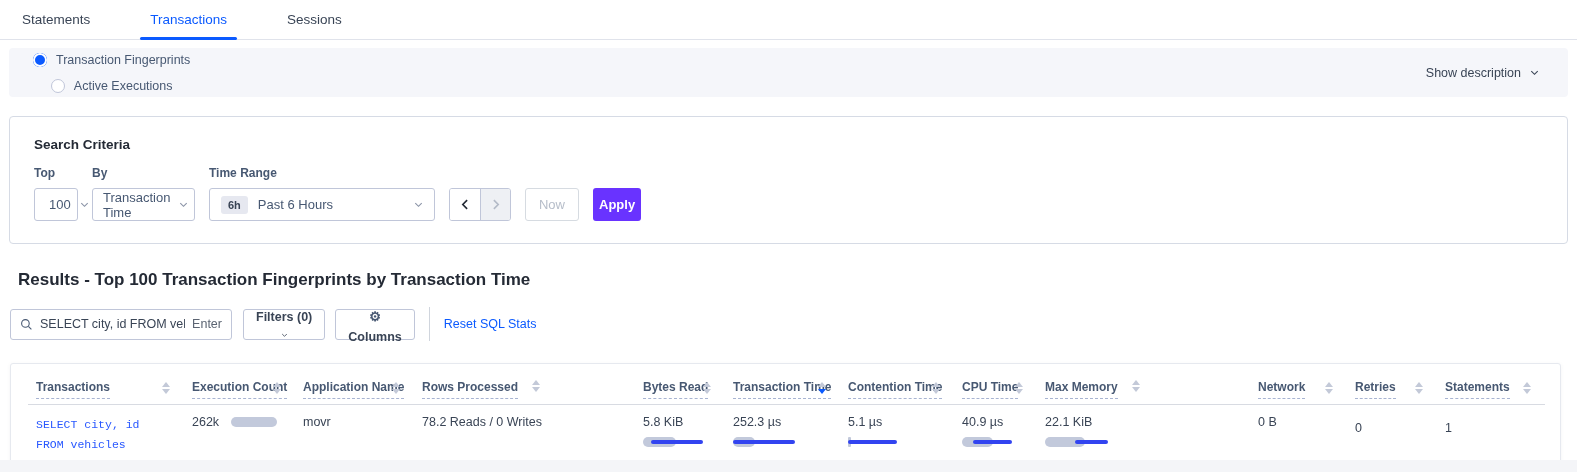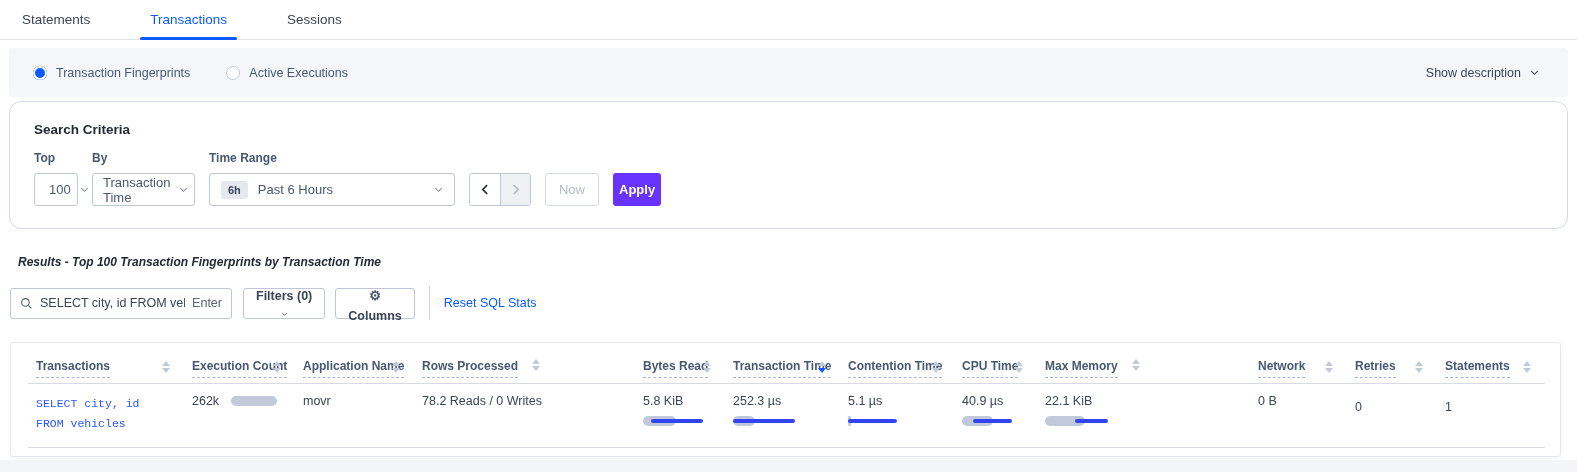--- a/index.html
+++ b/index.html
@@ -11,48 +11,48 @@
   .page { position:relative; width:1577px; height:472px; background:#fff; }
 
   
   .tabbar { height:40px; border-bottom:1px solid #e0e3eb; display:flex; align-items:stretch; padding-left:12px; }
   .tab { display:flex; align-items:center; padding:0 10px; margin-right:40px; font-size:13.5px; color:#394455; cursor:pointer; position:relative; }
   .tab.active { color:var(--accent); }
   .tab.active::after { content:""; position:absolute; left:0; right:0; bottom:-1px; height:3px; border-radius:2px; background:var(--accent); }
 
   
   .toggle-band { margin:8px 9px 0 9px; height:49px; background:#f5f6fa; border-radius:4px; display:flex; align-items:center; justify-content:space-between; padding:0 24px 0 24px; }
-  .radios { display:flex; align-items:center; gap:36px; }
+  .radios { display:flex; align-items:center; gap:12px;flex-direction:column; }
   .radio-opt { display:flex; align-items:center; gap:9px; font-size:12.5px; color:#475872; cursor:pointer; }
   .radio { width:14px; height:14px; border-radius:50%; background:#fff; border:1px solid #c0c6d9; flex:0 0 auto; }
   .radio.sel { border:none; background:var(--accent); box-shadow: inset 0 0 0 2px #fff, inset 0 0 0 4px var(--accent); }
   .show-desc { display:flex; align-items:center; gap:8px; font-size:12.5px; color:#394455; cursor:pointer; padding-right:4px; }
   .chev { width:11px; height:11px; stroke:currentColor; stroke-width:2.4; fill:none; }
 
   
-  .criteria-card { margin:4px 9px 0 9px; border:1px solid #d6dbe5; border-radius:12px; background:#fff; padding:20px 24px 22px 24px; }
+  .criteria-card { margin:19px 9px 0 9px; border:1px solid #d6dbe5; border-radius:4px; background:#fff; padding:20px 24px 22px 24px; }
   .criteria-title { font-size:13.5px; font-weight:bold; color:#242a35; margin-bottom:14px; }
   .criteria-row { display:flex; align-items:flex-end; gap:14px; }
   .field-label { font-size:12px; font-weight:bold; color:#475872; margin-bottom:8px; }
   .select { height:33px; border:1px solid #c0c6d9; border-radius:3px; background:#fff; display:flex; align-items:center; justify-content:space-between; padding:0 10px; font-size:13px; color:#475872; cursor:pointer; gap:8px; }
   .select .chev { color:#8a93a6; flex:0 0 auto; }
   .w-top { width:44px;padding-left:14px; }
   .w-by { width:103px; }
-  .w-time { width:246px;padding-left:11px; }
+  .w-time { width:226px;padding-left:11px; }
   .time-badge { background:#e6e8f0; color:#394455; font-size:11px; font-weight:bold; border-radius:3px; padding:3px 7px; margin-right:10px; }
   .time-left { display:flex; align-items:center; overflow:hidden; white-space:nowrap; }
   .arrow-group { display:flex; height:33px; border:1px solid #c0c6d9; border-radius:3px; overflow:hidden; }
   .nav-btn { width:30px; height:100%; background:#fff; border:none; display:flex; align-items:center; justify-content:center; color:#242a35; cursor:pointer; }
   .nav-btn.next { background:#eef0f4; color:#b3bac7; border-left:1px solid #c0c6d9; }
   .nav-btn .chev { width:13px; height:13px; stroke-width:3; }
   .now-btn { height:33px; width:54px; background:#fff; border:1px solid #d6dbe1; border-radius:3px; color:#b6bdc9; font-size:13px; font-family:inherit; cursor:pointer; }
   .apply-btn { height:33px; padding:0 6px; background:var(--purple); border:none; border-radius:3px; color:#fff; font-size:13px; font-weight:bold; font-family:inherit; cursor:pointer; }
 
   
-  .results-heading { margin:26px 0 0 18px; font-size:12px; font-weight:bold; color:#242a35;font-style:italic; }
+  .results-heading { margin:26px 0 0 18px; font-size:17px; font-weight:bold; color:#242a35; }
   .controls-row { margin:17px 9px 0 10px; display:flex; align-items:center; }
   .search-box { width:222px; height:31px; border:1px solid #c0c6d9; border-radius:3px; background:#fff; display:flex; align-items:center; padding:0 9px; gap:7px; }
   .search-box .search-value { flex:1; font-size:12.5px; color:#394455; white-space:nowrap; overflow:hidden; }
   .enter-label { font-size:12.5px; color:#5b6472; cursor:pointer; }
   .sicon { width:13px; height:13px; stroke:#475872; stroke-width:2; fill:none; flex:0 0 auto; }
   .ctl-btn { height:31px; background:#fff; border:1px solid #c0c6d9; border-radius:3px; display:flex; align-items:center; gap:7px; padding:0 12px; font-size:12.5px; font-weight:600; color:#394455; font-family:inherit; cursor:pointer;flex-direction:column; }
   .ctl-btn.filters { margin-left:11px; }
   .ctl-btn.columns { margin-left:10px; }
   .gear-glyph { font-size:13px; color:#475872; line-height:1; }
   .stats-note { margin-left:auto; font-size:12.5px; color:#475872; white-space:nowrap; }

